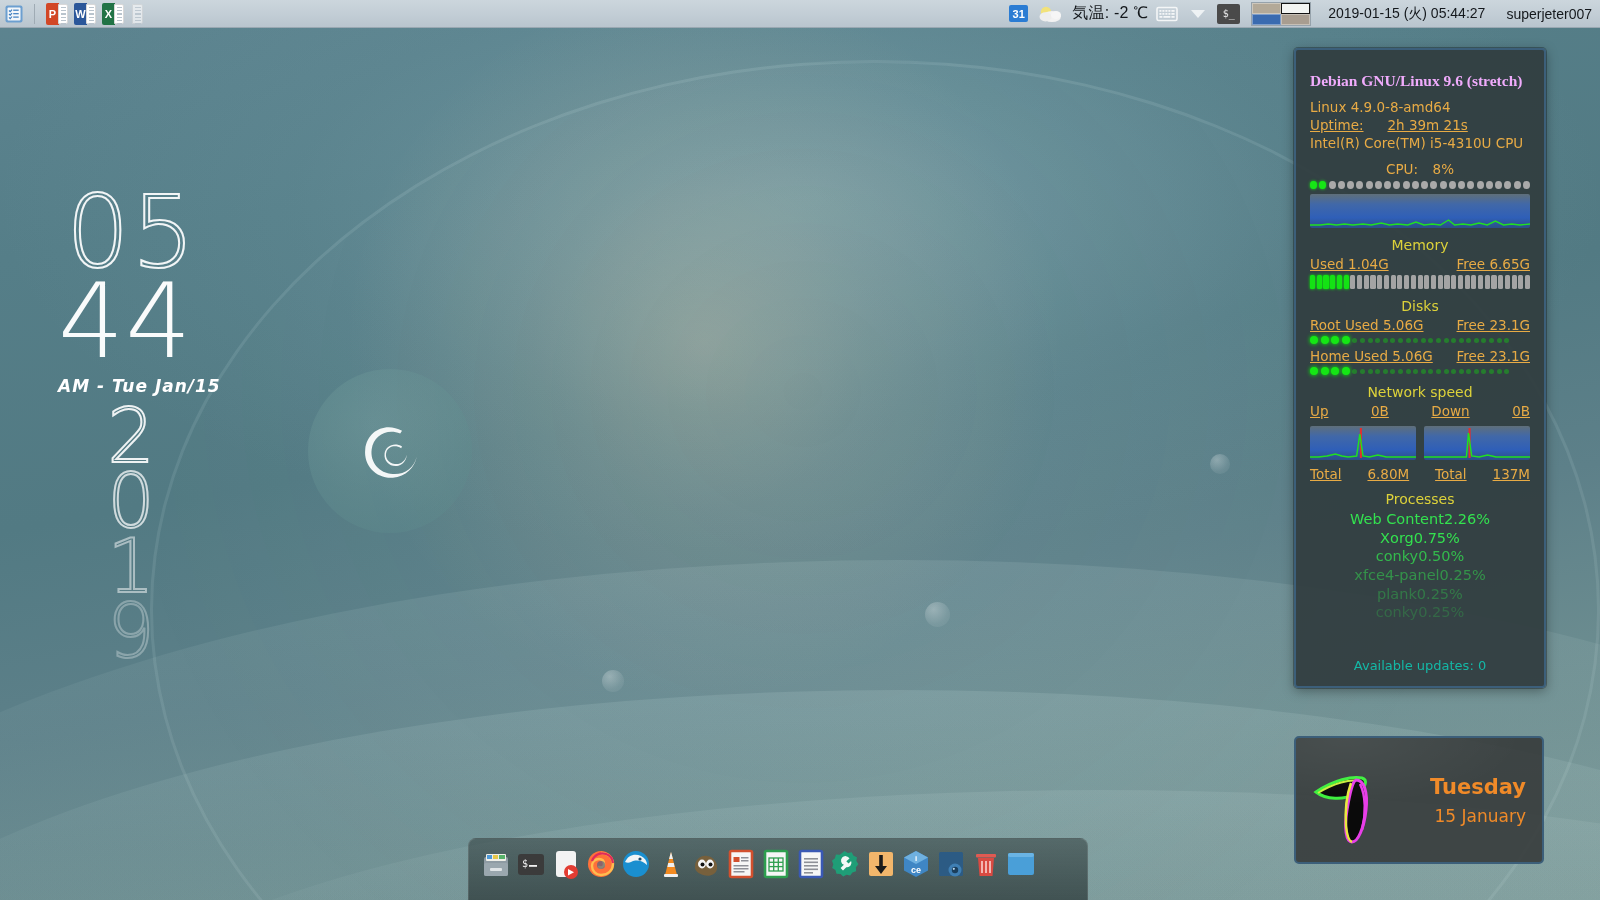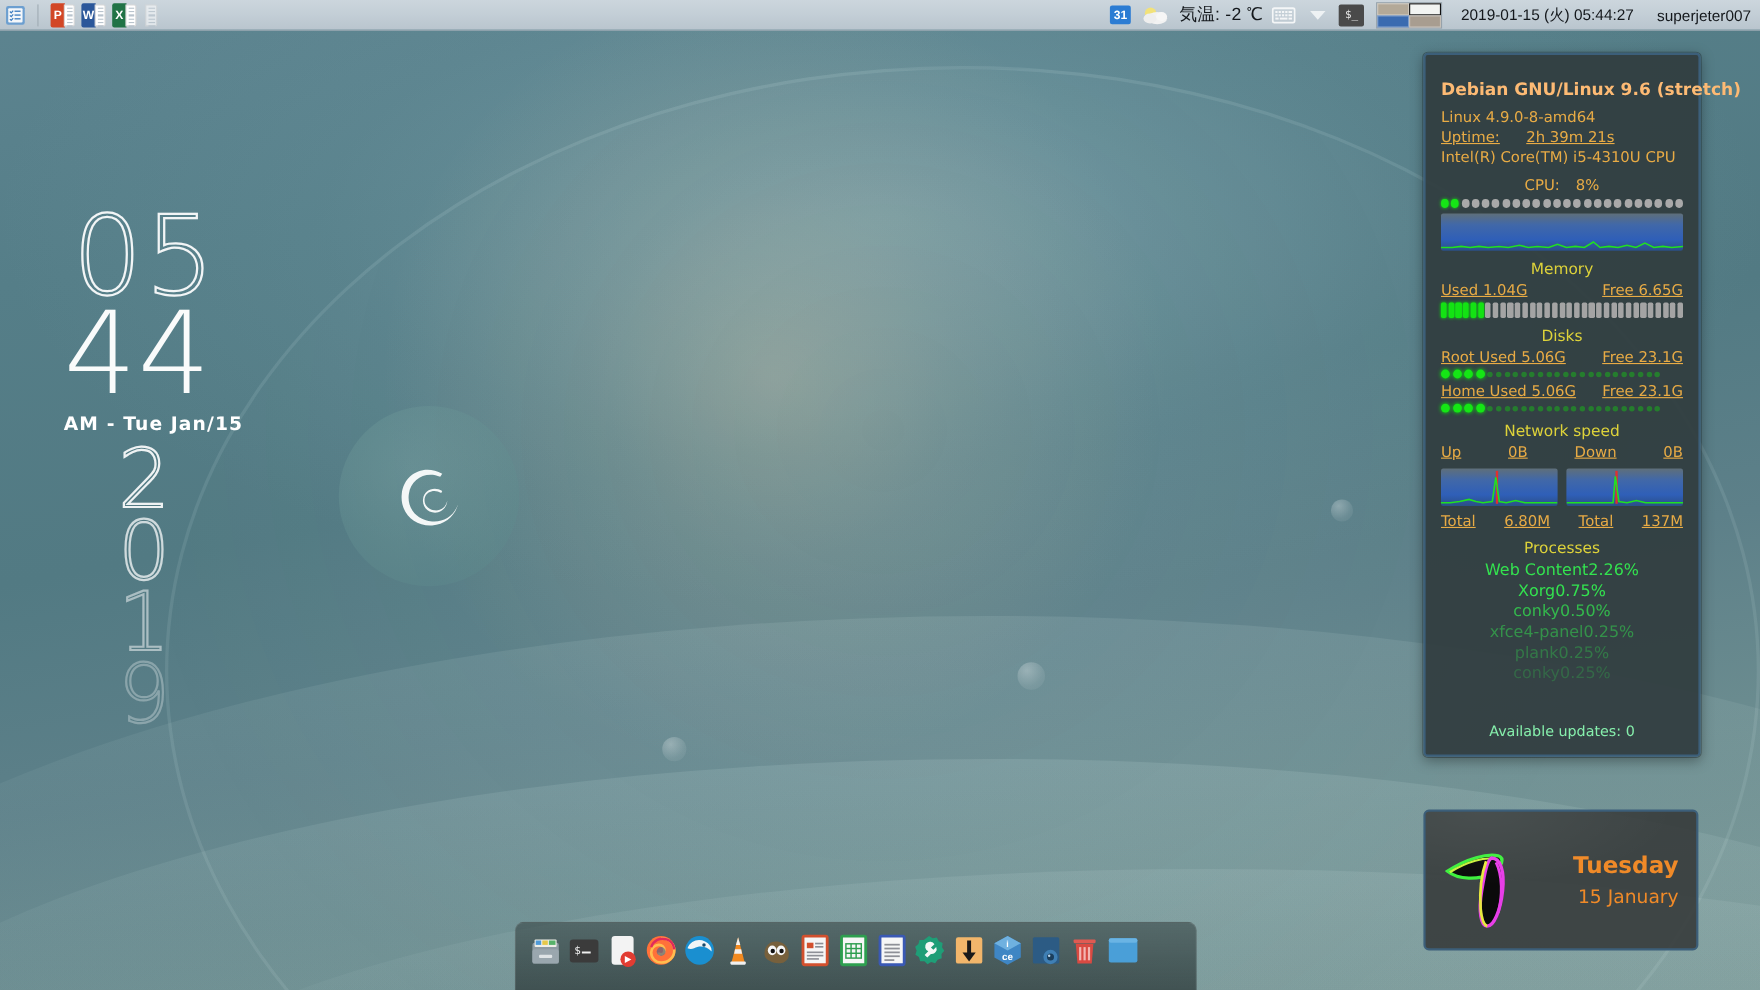--- a/index.html
+++ b/index.html
@@ -131,21 +131,21 @@
     -webkit-text-stroke: 2px rgba(255,255,255,0.92);
     letter-spacing: 2px; margin-left: 8px;
   }
   #clock-min {
     font-size: 104px; line-height: 0.92; font-weight: 300;
     color: rgba(255,255,255,0.97);
     letter-spacing: 1px; margin-top: -6px;
   }
   #clock-sub {
     font-size: 17px; color: #ffffff; font-weight: bold;
-    letter-spacing: 1px; margin-top: 6px;
+    font-style: italic; letter-spacing: 1px; margin-top: 6px;
     font-family: "DejaVu Sans", sans-serif;
   }
   #year-stack { margin-top: 8px; margin-left: 38px; }
   .year-digit {
     font-size: 74px; line-height: 0.88; font-weight: 300;
     color: transparent;
     -webkit-text-stroke: 2px rgba(255,255,255,0.9);
     text-align: center; width: 70px;
   }
   .year-digit.d2 { -webkit-text-stroke-color: rgba(255,255,255,0.72); }
@@ -160,22 +160,22 @@
     border: 2px solid #3c5f7a;
     border-radius: 4px;
     box-shadow: 0 0 0 1px rgba(0,0,0,0.28), 0 3px 12px rgba(0,0,0,0.35);
     font-family: "DejaVu Sans", sans-serif;
     color: #e7a33c;
     font-size: 13.5px;
     padding: 8px 14px;
     z-index: 10;
   }
   #conky-title {
-    color: #fdba74; font-weight: bold; font-size: 15.5px;
-    margin: 14px 0 9px 0; white-space: nowrap;
+    color: #f0abfc; font-weight: bold; font-size: 15.5px;
+    margin: 14px 0 9px 0; white-space: nowrap; font-family: Liberation Serif, serif;
   }
   .ck-line { margin: 2px 0; white-space: nowrap; color: #e8ab45; }
   .ck-head {
     text-align: center; color: #ddd23a; margin: 9px 0 3px 0; font-size: 14px;
   }
   .ck-row {
     display: flex; justify-content: space-between; white-space: nowrap;
     color: #e8ab45; margin: 2px 0; text-decoration: underline;
   }
   .ck-center { text-align: center; color: #e8ab45; margin: 10px 0 4px 0; }
@@ -209,21 +209,21 @@
     display: flex; justify-content: center;
     color: #2ee04a; font-size: 14.5px; line-height: 1.28;
     white-space: nowrap;
   }
   .proc.p1 { color: #33e24f; }
   .proc.p2 { color: #33e24f; }
   .proc.p3 { color: rgba(51,226,79,0.74); }
   .proc.p4 { color: rgba(51,226,79,0.50); }
   .proc.p5 { color: rgba(51,226,79,0.34); }
   .proc.p6 { color: rgba(51,226,79,0.24); }
-  #updates { text-align: center; color: #86efac; margin-top: 36px; font-size: 13px; }
+  #updates { text-align: center; color: #14b8a6; margin-top: 36px; font-size: 13px; }
 
   
   #date-widget {
     position: absolute; left: 1294px; top: 736px;
     width: 250px; height: 128px;
     background: rgba(52,56,56,0.88);
     border: 2px solid #3c5f7a;
     border-radius: 5px;
     overflow: hidden;
     z-index: 10;

